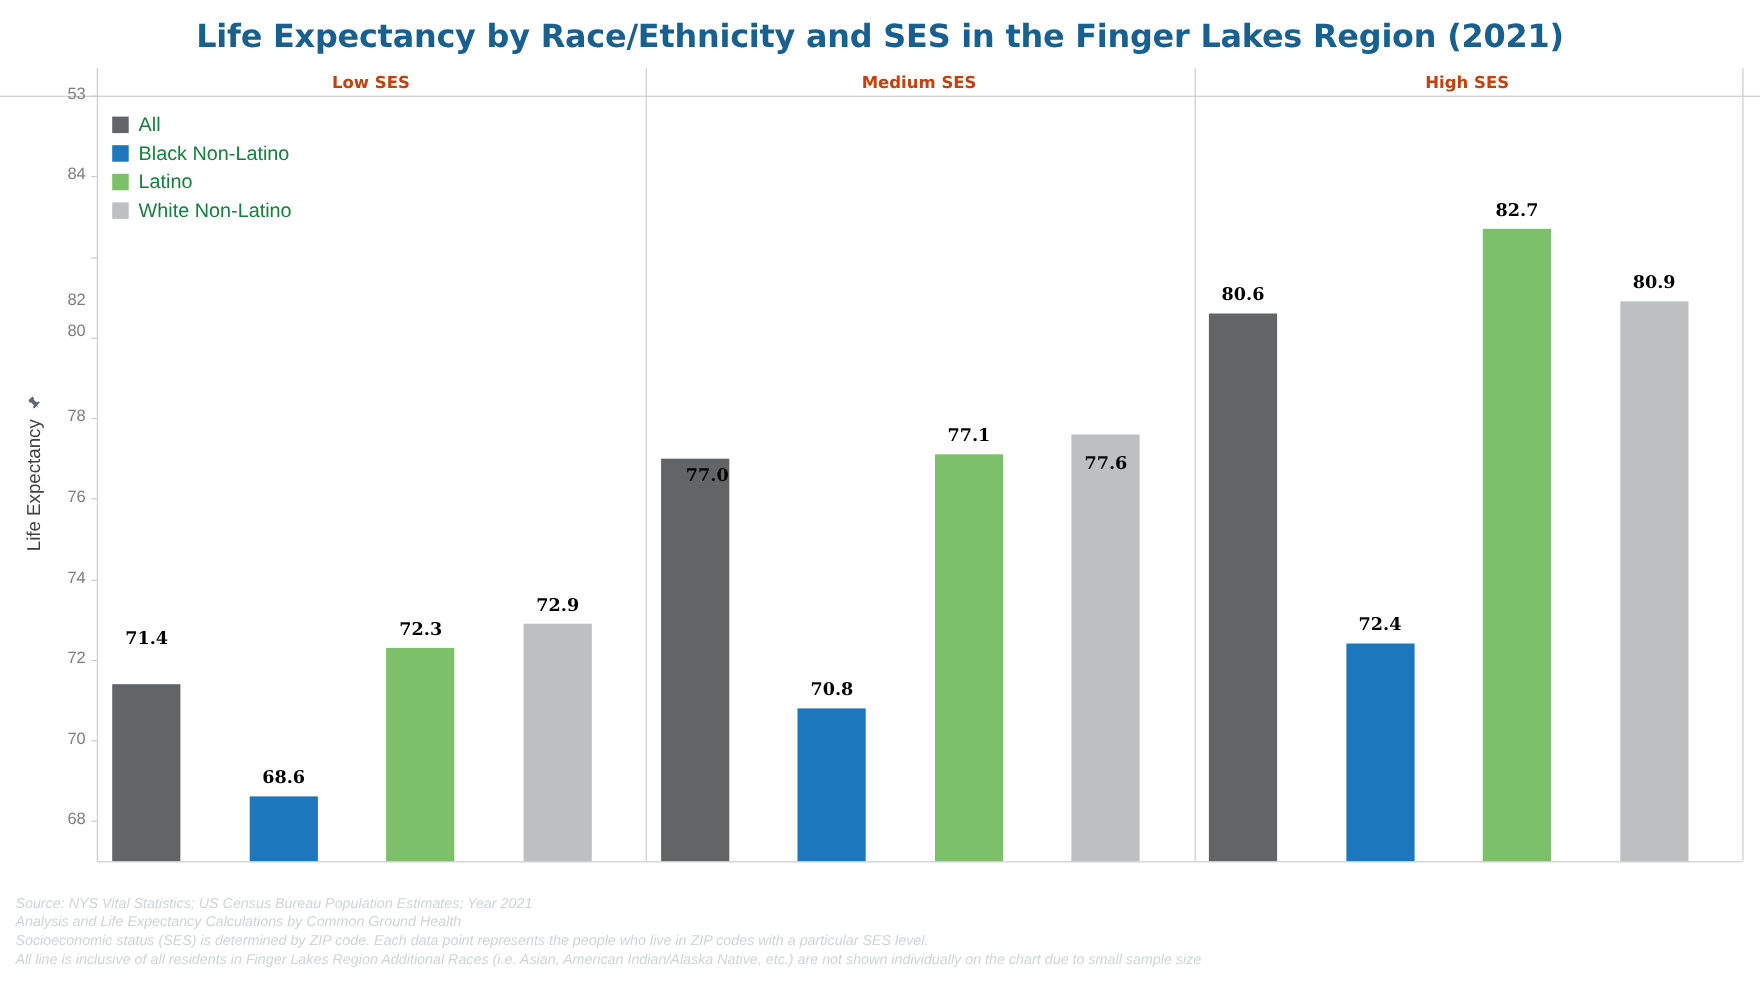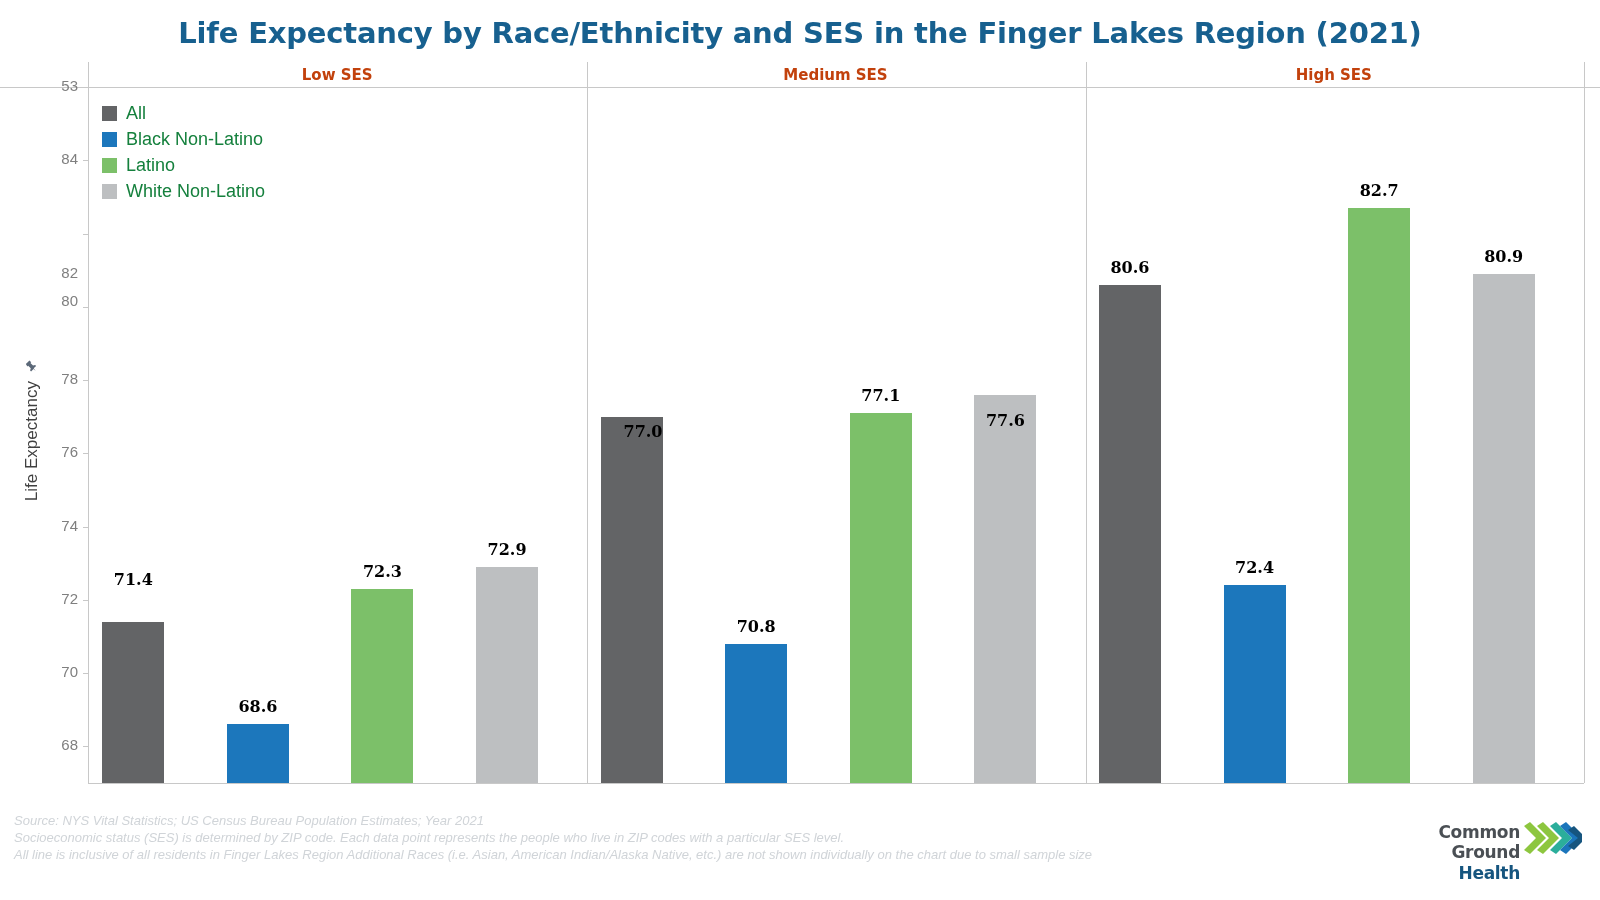--- a/index.html
+++ b/index.html
@@ -232,35 +232,19 @@
         <span class="legend-text">Latino</span>
       </div>
       <div class="legend-row">
         <span class="legend-swatch" style="background: rgb(189, 191, 193);"></span>
         <span class="legend-text">White Non-Latino</span>
       </div>
     </div>
 
   <div class="footnotes" id="footnotes">
       <div class="footnote">Source: NYS Vital Statistics; US Census Bureau Population Estimates; Year 2021</div>
+      <div class="footnote">Analysis and Life Expectancy Calculations by Common Ground Health</div>
       <div class="footnote">Socioeconomic status (SES) is determined by ZIP code.  Each data point represents the people who live in ZIP codes with a particular SES level.</div>
       <div class="footnote">All line is inclusive of all residents in Finger Lakes Region Additional Races (i.e. Asian, American Indian/Alaska Native, etc.) are not shown individually on the chart due to small sample size</div>
     </div>
 
-  <div class="logo">
-    <div class="logo-words">
-      <div class="logo-line1">Common Ground</div>
-      <div class="logo-line2">Health</div>
-    </div>
-    <div class="logo-chev">
-      <svg width="58" height="46" viewBox="0 0 58 46">
-        <g>
-          <path d="M0 4 L6 0 L22 16 L6 32 L0 28 L12 16 Z" fill="#8DC63F"></path>
-          <path d="M13 4 L19 0 L35 16 L19 32 L13 28 L25 16 Z" fill="#8DC63F"></path>
-          <path d="M26 4 L32 0 L48 16 L32 32 L26 28 L38 16 Z" fill="#2BAE9B"></path>
-          <path d="M36 4 L42 0 L58 16 L42 32 L36 28 L48 16 Z" fill="#1B75BB"></path>
-          <path d="M44 8 L50 4 L62 16 L50 28 L44 24 L54 16 Z" fill="#16557F"></path>
-        </g>
-      </svg>
-    </div>
-  </div>
 
 </div>
 
 </body></html>

